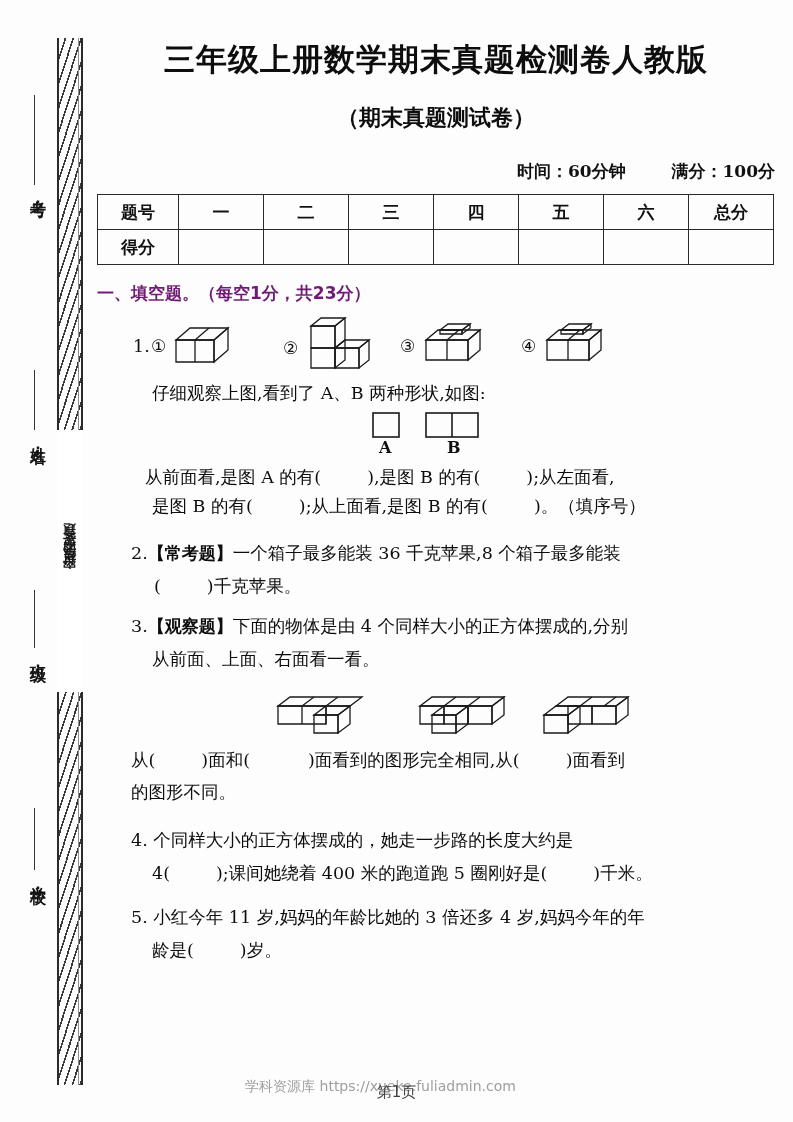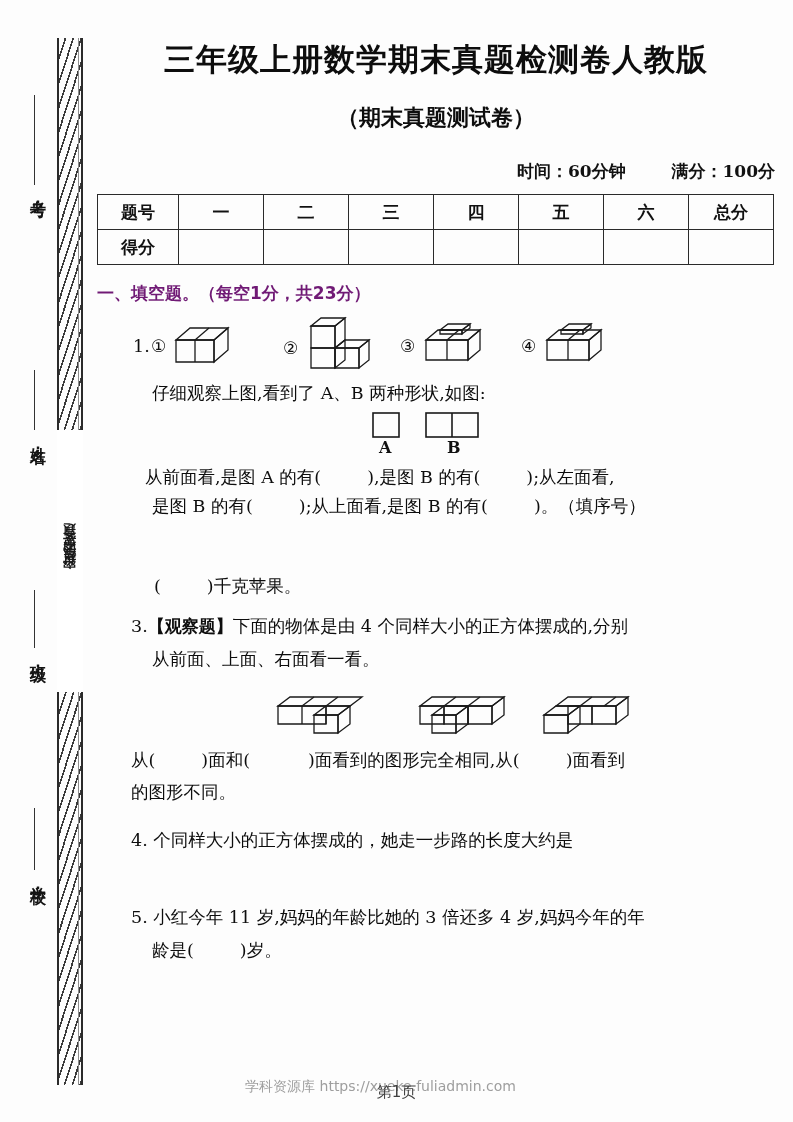--- a/index.html
+++ b/index.html
@@ -347,20 +347,23 @@
   <div class="sq-label" style="left:447px; top:438px;">B</div>
 
   <div class="q-line" style="left:145px; top:465px;">
     <span>从前面看,是图 A 的有(</span><span class="blank"></span><span>),是图 B 的有(</span><span class="blank"></span><span>);从左面看,</span>
   </div>
 
   <div class="q-line" style="left:152px; top:494px;">
     <span>是图 B 的有(</span><span class="blank"></span><span>);从上面看,是图 B 的有(</span><span class="blank"></span><span>)。（填序号）</span>
   </div>
 
+  <div class="q-line" style="left:131px; top:541px;">
+    <span>2.</span><b>【常考题】</b><span>一个箱子最多能装 36 千克苹果,8 个箱子最多能装</span>
+  </div>
   <div class="q-line" style="left:154px; top:574px;">
     <span>(</span><span class="blank"></span><span>)千克苹果。</span>
   </div>
 
   <div class="q-line" style="left:131px; top:614px;">
     <span>3.</span><b>【观察题】</b><span>下面的物体是由 4 个同样大小的正方体摆成的,分别</span>
   </div>
   <div class="q-line" style="left:152px; top:647px;">从前面、上面、右面看一看。</div>
 
   <div class="fig" style="left:274px; top:694px;">
@@ -413,20 +416,23 @@
   </div>
 
   <div class="q-line" style="left:131px; top:748px;">
     <span>从(</span><span class="blank"></span><span>)面和(</span><span class="blank-lg"></span><span>)面看到的图形完全相同,从(</span><span class="blank"></span><span>)面看到</span>
   </div>
   <div class="q-line" style="left:131px; top:780px;">的图形不同。</div>
 
   <div class="q-line" style="left:131px; top:828px;">
     <span>4.</span>&nbsp;<span>个同样大小的正方体摆成的，她走一步路的长度大约是</span>
   </div>
+  <div class="q-line" style="left:152px; top:861px;">
+    <span>4(</span><span class="blank"></span><span>);课间她绕着 400 米的跑道跑 5 圈刚好是(</span><span class="blank"></span><span>)千米。</span>
+  </div>
 
   <div class="q-line" style="left:131px; top:905px;">
     <span>5.</span>&nbsp;<span>小红今年 11 岁,妈妈的年龄比她的 3 倍还多 4 岁,妈妈今年的年</span>
   </div>
   <div class="q-line" style="left:152px; top:938px;">
     <span>龄是(</span><span class="blank"></span><span>)岁。</span>
   </div>
 
   <div class="watermark">学科资源库 https://xueke.fuliadmin.com</div>
   <div class="page-num">第1页</div>

